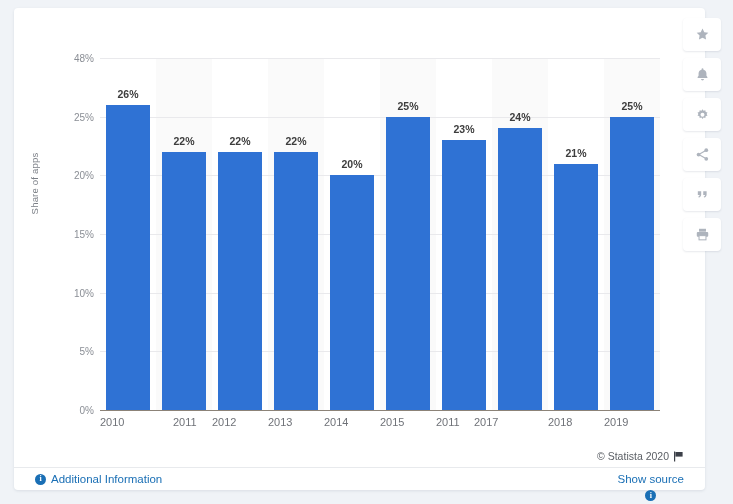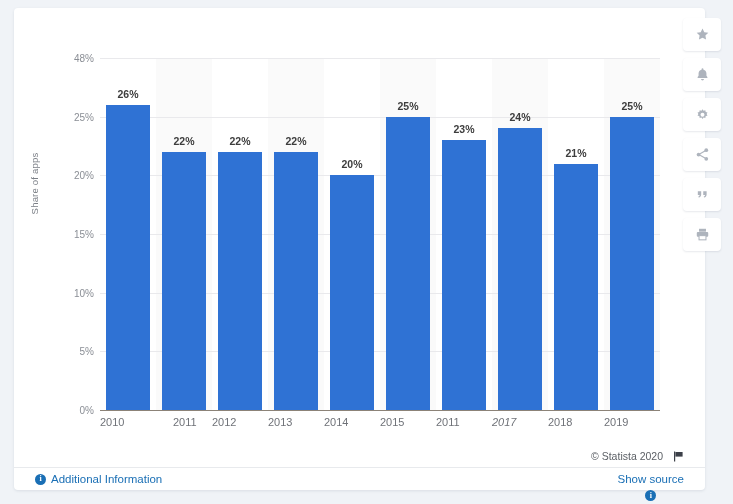--- a/index.html
+++ b/index.html
@@ -105,21 +105,21 @@
 
   
   #copyright {
     position: absolute;
     right: 21px;
     top: 442px;
     font-size: 10.5px;
     color: #5c6066;
     display: flex;
     align-items: center;
-    gap: 10px;
+    gap: 4px;
     white-space: nowrap;
   }
   .flag-icon { display: inline-block; line-height: 0; }
 
   #footer-bar {
     position: absolute;
     left: 0;
     top: 459px;
     width: 691px;
     height: 23px;
@@ -232,21 +232,21 @@
         <div class="bar-label" style="left: 590px; width: 56px; top: 91.6667px;">25%</div>
       </div>
     <div id="xticks">
         <div class="x-tick" style="left: 86px; width: 56px;">2010</div>
         <div class="x-tick" style="left: 159px; width: 56px;">2011</div>
         <div class="x-tick" style="left: 198px; width: 56px;">2012</div>
         <div class="x-tick" style="left: 254px; width: 56px;">2013</div>
         <div class="x-tick" style="left: 310px; width: 56px;">2014</div>
         <div class="x-tick" style="left: 366px; width: 56px;">2015</div>
         <div class="x-tick" style="left: 422px; width: 56px;">2011</div>
-        <div class="x-tick" style="left: 478px; width: 56px; font-style: italic;">2017</div>
+        <div class="x-tick" style="left: 460px; width: 56px;">2017</div>
         <div class="x-tick" style="left: 534px; width: 56px;">2018</div>
         <div class="x-tick" style="left: 590px; width: 56px;">2019</div>
       </div>
   </div>
 
   <div id="copyright">
     <span>© Statista 2020</span>
     <span class="flag-icon">
       <svg width="11" height="11" viewBox="0 0 11 11" aria-hidden="true">
         <rect x="1" y="0.5" width="1.2" height="10" fill="#3c4049"></rect>

